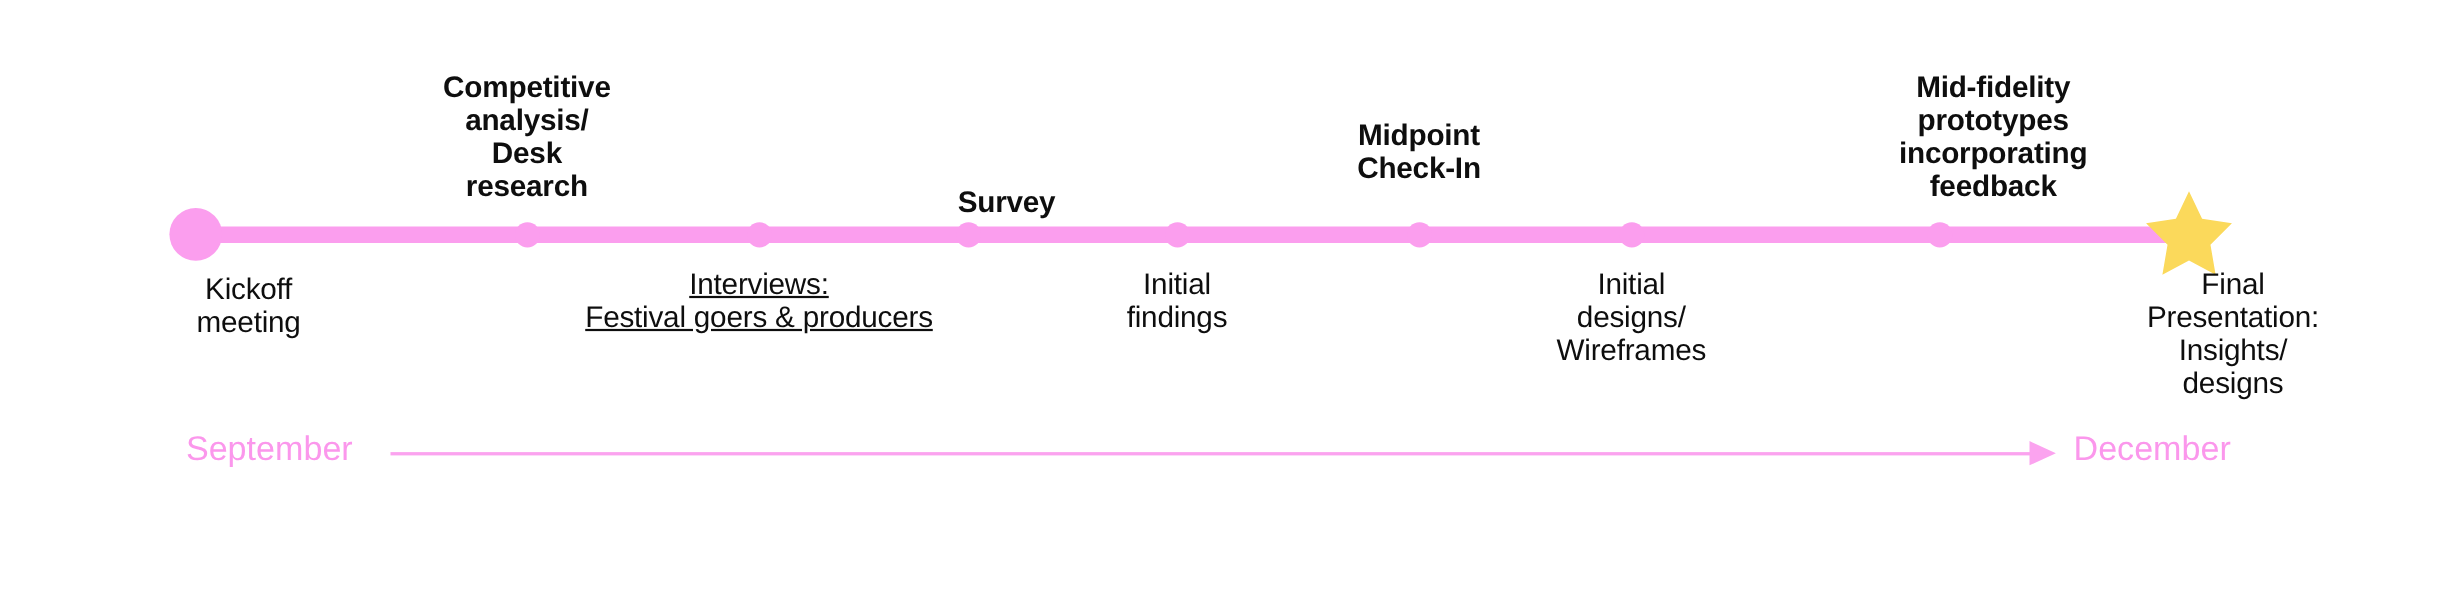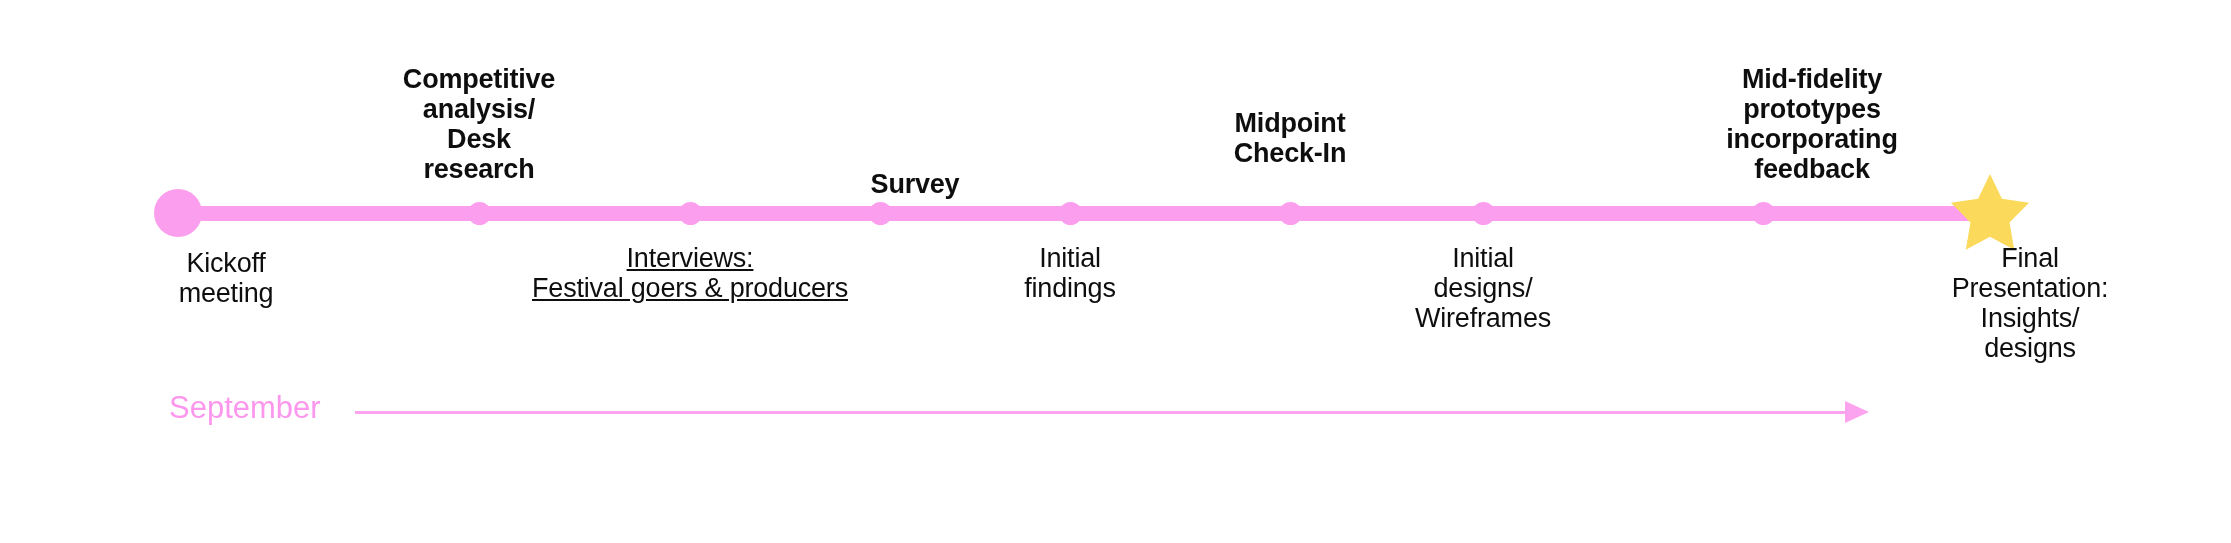--- a/index.html
+++ b/index.html
@@ -146,14 +146,15 @@
 feedback</div>
       <div class="label below" style="left: 1990px; top: 243px; margin-left: 40px;">Final
 Presentation:
 Insights/
 designs</div>
     </div>
 
   <div class="axis-line"></div>
   <div class="axis-arrow"></div>
   <div class="month left">September</div>
+  <div class="month right">December</div>
 
 </div>
 
 </body></html>

